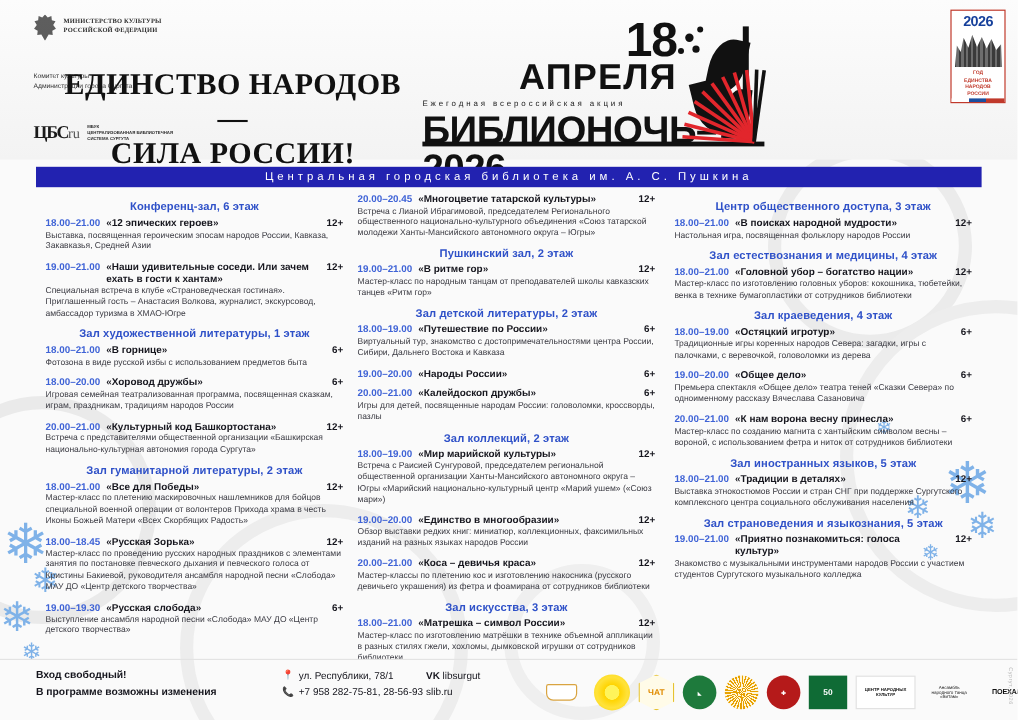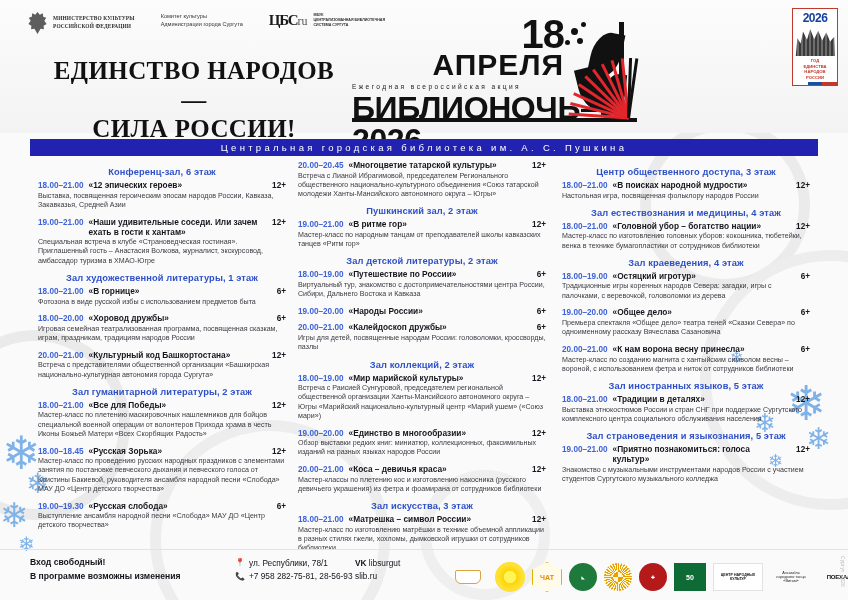--- a/index.html
+++ b/index.html
@@ -41,21 +41,21 @@
     pointer-events: none;
   }
 
   
   #topbar {
     position: absolute; left: 0; top: 0; width: 848px; height: 133px;
     background: linear-gradient(180deg,#fcfcfc 0%, #f3f3f3 100%);
   }
   #logos {
     position: absolute; left: 28px; top: 12px;
-    display: flex; align-items: flex-start; gap: 26px;
+    display: flex; align-items: flex-start; gap: 26px; flex-direction: column;
   }
   .logo-block { display: flex; align-items: center; gap: 6px; }
   .ru-emblem {
     width: 19px; height: 22px;
     background: #3b3b3b;
     clip-path: polygon(50% 0%, 62% 12%, 78% 6%, 80% 22%, 96% 26%, 86% 40%,
                        98% 54%, 82% 62%, 84% 78%, 66% 76%, 50% 100%,
                        34% 76%, 16% 78%, 18% 62%, 2% 54%, 14% 40%,
                        4% 26%, 20% 22%, 22% 6%, 38% 12%);
     opacity: .82;

